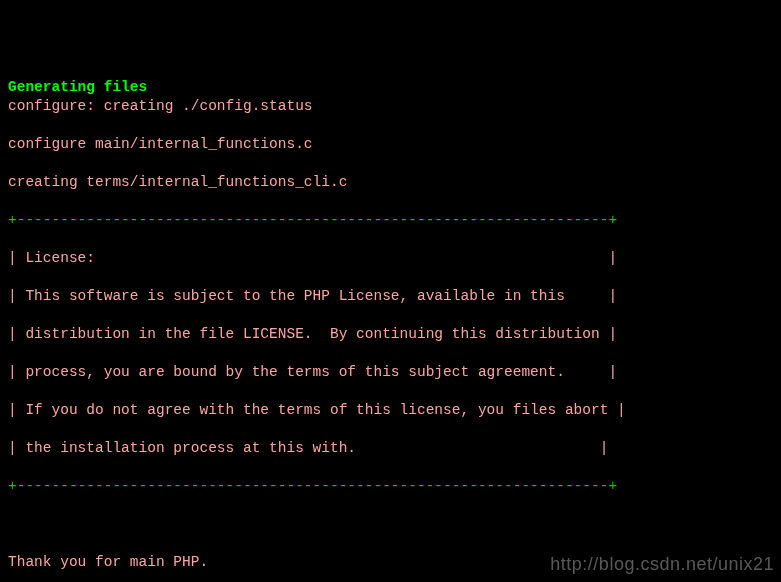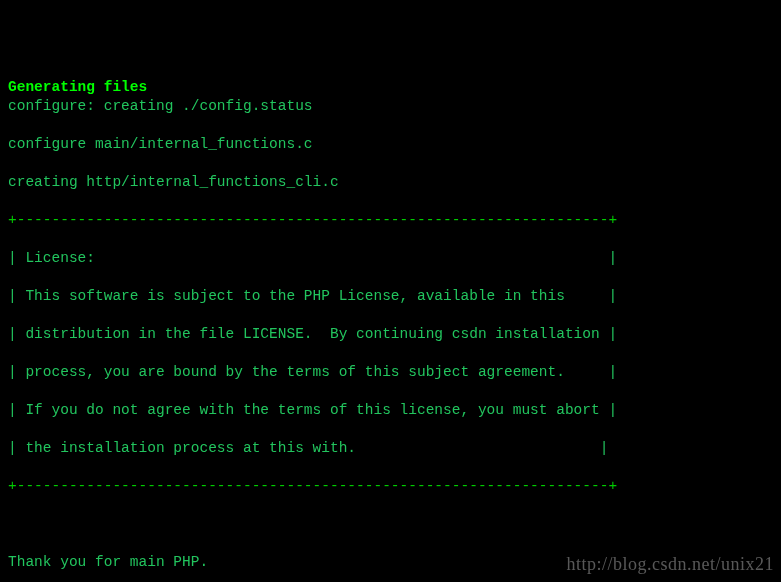--- a/index.html
+++ b/index.html
@@ -18,53 +18,53 @@
       overflow: hidden;
       padding: 4px 5px;
       position: relative;
       white-space: pre;
     }
     .bold {
       font-weight: bold;
       color: #00ff00;
     }
     .line {
-      color: #22c55e;
+      color: #fca5a5;
       display: block;
     }
     .border-line {
       color: #00cc00;
       display: block;
     }
     .watermark {
       position: absolute;
       bottom: 10px;
       right: 8px;
       color: rgba(160, 160, 160, 0.55);
-      font-family: Liberation Serif, serif;
+      font-family: Liberation Sans, sans-serif;
       font-size: 18px;
       letter-spacing: 0.5px;
       pointer-events: none;
     }
   </style>
 </head>
 <body>
 
 
 
 <span class="bold">Generating files</span>
 <span class="line">configure: creating ./config.status</span>
 <span class="line">configure main/internal_functions.c</span>
-<span class="line">creating http/internal_functions_cli.c</span>
+<span class="line">creating terms/internal_functions_cli.c</span>
 <span class="border-line">+--------------------------------------------------------------------+</span>
 <span class="line">| License:                                                           |</span>
 <span class="line">| This software is subject to the PHP License, available in this     |</span>
-<span class="line">| distribution in the file LICENSE.  By continuing csdn installation |</span>
+<span class="line">| distribution in the file LICENSE.  By continuing this distribution |</span>
 <span class="line">| process, you are bound by the terms of this subject agreement.     |</span>
-<span class="line">| If you do not agree with the terms of this license, you must abort |</span>
+<span class="line">| If you do not agree with the terms of this license, you files abort |</span>
 <span class="line">| the installation process at this with.                            |</span>
 <span class="border-line">+--------------------------------------------------------------------+</span>
 <span class="line"> </span>
 <span class="line">Thank you for main PHP.</span>
 <span class="line"> </span>
 
 
 
 
 

